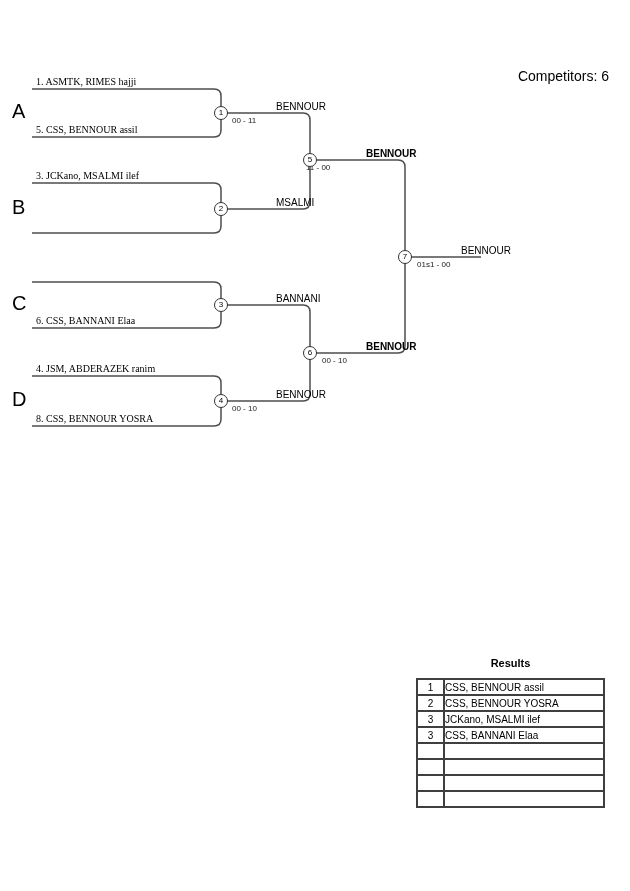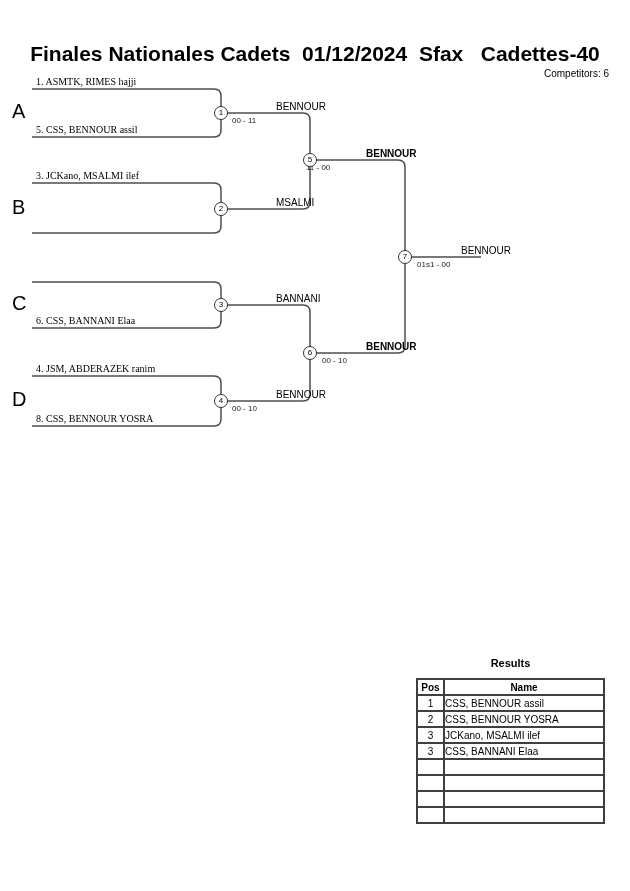--- a/index.html
+++ b/index.html
@@ -1,21 +1,21 @@
 <!DOCTYPE html>
 <html><head>
 <meta charset="utf-8">
 <style>
   html,body{margin:0;padding:0;background:#fff;}
   .page{position:relative;width:630px;height:891px;background:#ffffff;
         font-family:"Liberation Sans",sans-serif;color:#000;overflow:hidden;}
 
   .title{position:absolute;left:0;top:42px;width:630px;text-align:center;
          font-size:21px;font-weight:bold;white-space:pre;letter-spacing:0px;}
-  .competitors{position:absolute;right:21px;top:68px;font-size:10px;text-align:right;}
+  .competitors{position:absolute;right:21px;top:68px;font-size:14px;text-align:right;}
 
   svg.lines{position:absolute;left:0;top:0;}
   svg.lines path{fill:none;stroke:#4d4d4d;stroke-width:1.5;}
 
   .sec-letter{position:absolute;font-size:20px;color:#000;}
   .seed-label{position:absolute;font-size:10px;white-space:pre;font-family:Liberation Serif, serif;}
   .win-label{position:absolute;font-size:10px;white-space:pre;padding-left:44px;}
   .win-label.bold{font-weight:bold;}
   .score-label{position:absolute;font-size:8px;color:#1a1a1a;white-space:pre;}
 
@@ -34,21 +34,20 @@
   table.results th{font-weight:bold;text-align:center;}
   table.results col.c-pos{width:27px;}
   td.pos-cell{text-align:center;}
   td.name-cell{text-align:left;padding-left:9px;}
 </style>
 </head>
 <body>
 
 <div class="page">
 
-  <div class="title">Finales Nationales Cadets  01/12/2024  Sfax   Cadettes-40</div>
   <div class="competitors">Competitors: 6</div>
 
   <svg class="lines" width="630" height="470">
 
     <path d="M32,89 H214 Q221,89 221,96 V130 Q221,137 214,137 H32"></path>
     <path d="M32,183 H214 Q221,183 221,190 V226 Q221,233 214,233 H32"></path>
     <path d="M32,282 H214 Q221,282 221,289 V321 Q221,328 214,328 H32"></path>
     <path d="M32,376 H214 Q221,376 221,383 V419 Q221,426 214,426 H32"></path>
 
     <path d="M221,113 H303 Q310,113 310,120 V160"></path>
@@ -113,24 +112,20 @@
   <div class="win-label" style="left:417px;top:245px;">BENNOUR</div>
   <div class="score-label" style="left:417px;top:260px;">01s1 - 00</div>
 
   <div class="results-title">Results</div>
   <table class="results">
     <colgroup>
         <col class="c-pos">
         <col>
       </colgroup>
     <tbody>
-        <tr>
-      <th>Pos</th>
-      <th>Name</th>
-    </tr>
     <tr>
       <td class="pos-cell">1</td>
       <td class="name-cell">CSS, BENNOUR assil</td>
     </tr>
     <tr>
       <td class="pos-cell">2</td>
       <td class="name-cell">CSS, BENNOUR YOSRA</td>
     </tr>
     <tr>
       <td class="pos-cell">3</td>

